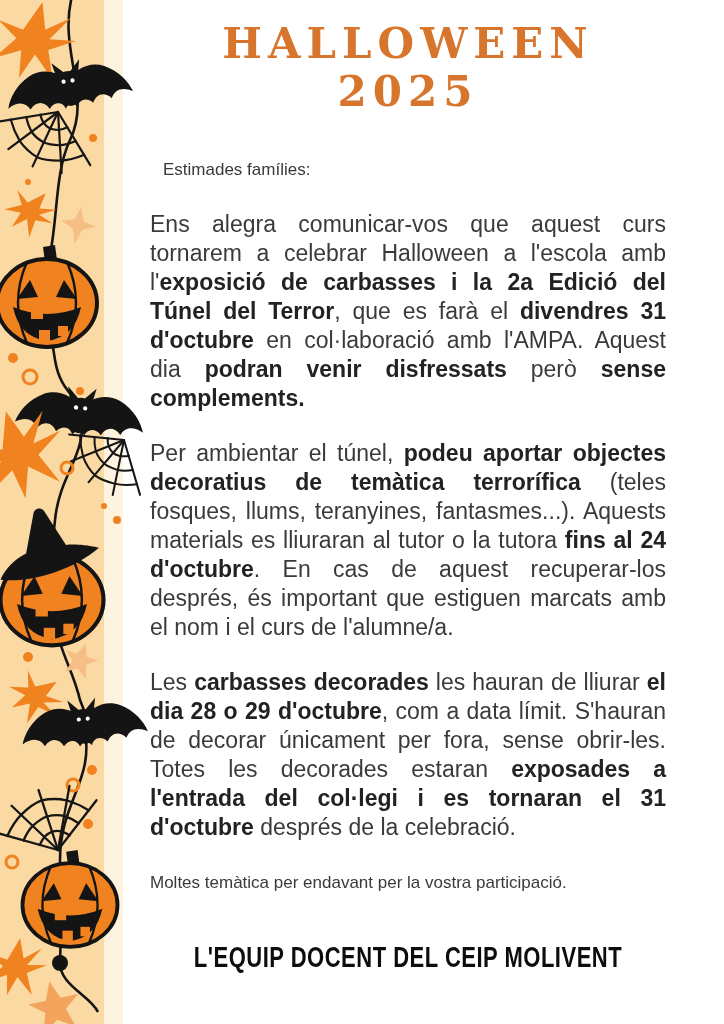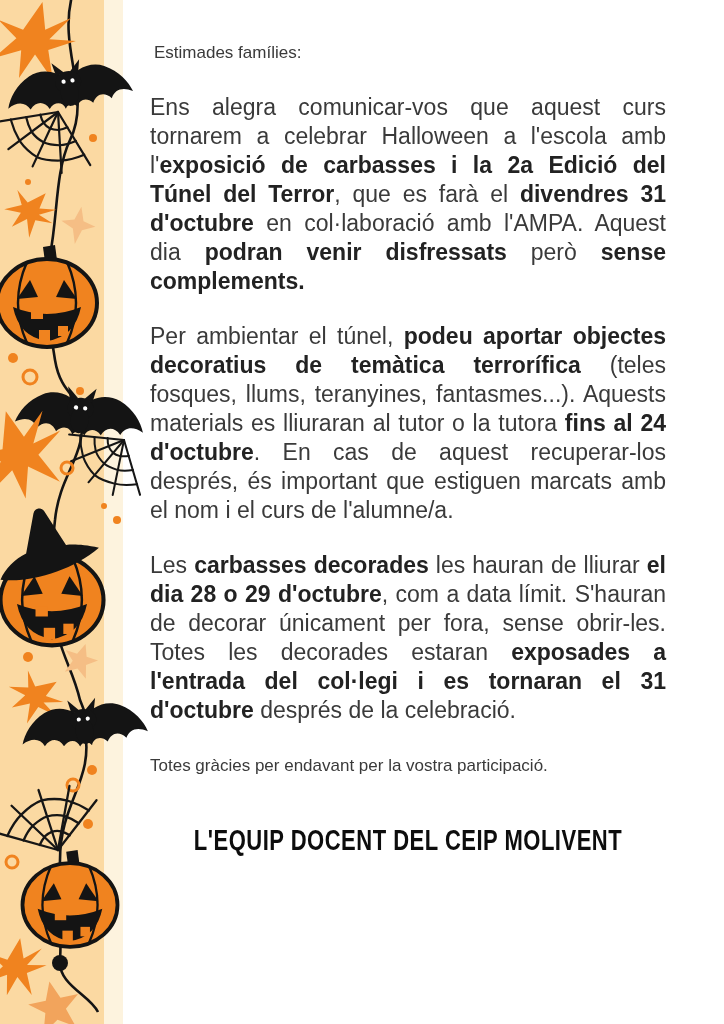--- a/index.html
+++ b/index.html
@@ -24,21 +24,21 @@
     margin: 20px 0 0 0;
     text-align: center;
     font-family: "DejaVu Serif", serif;
     font-weight: 700;
     font-size: 42px;
     line-height: 1.15;
     letter-spacing: 6px;
     color: #d8752c;
   }
   .greeting {
-    margin: 38px 0 0 4px;
+    margin: 38px 0 0 13px;
     font-size: 17px;
     line-height: 29px;
     color: #3a3a3a;
   }
   .para {
     margin: 26px 0 0 0;
     font-size: 23px;
     line-height: 29px;
     color: #3a3a3a;
     text-align: justify;
@@ -141,25 +141,26 @@
       <circle cx="88" cy="824" r="5" fill="#f0831f"></circle>
       <circle cx="12" cy="862" r="6" fill="none" stroke="#f0831f" stroke-width="3"></circle>
       <use href="#pumpkin" transform="translate(70,905) scale(0.95)"></use>
       <circle cx="60" cy="963" r="8" fill="#141414"></circle>
       <use href="#burst" transform="translate(16,968) rotate(8) scale(0.88)" fill="#f0831f"></use>
       <use href="#star5" transform="translate(55,1008) rotate(-12) scale(1.5)" fill="#f2a45c"></use>
     </svg>
   </div>
 
   <div class="content">
+    <h1 class="title">HALLOWEEN 2025</h1>
 
     <p class="greeting">Estimades famílies:</p>
 
     <p class="para"><span>Ens alegra comunicar-vos que aquest curs tornarem a celebrar Halloween a l'escola amb l'</span><b>exposició de carbasses i la 2a Edició del Túnel del Terror</b><span>, que es farà el </span><b>divendres 31 d'octubre</b><span> en col·laboració amb l'AMPA. Aquest dia </span><b>podran venir disfressats</b><span> però </span><b>sense complements.</b></p>
     <p class="para"><span>Per ambientar el túnel, </span><b>podeu aportar objectes decoratius de temàtica terrorífica</b><span> (teles fosques, llums, teranyines, fantasmes...). Aquests materials es lliuraran al tutor o la tutora </span><b>fins al 24 d'octubre</b><span>. En cas de aquest recuperar-los després, és important que estiguen marcats amb el nom i el curs de l'alumne/a.</span></p>
     <p class="para"><span>Les </span><b>carbasses decorades</b><span> les hauran de lliurar </span><b>el dia 28 o 29 d'octubre</b><span>, com a data límit. S'hauran de decorar únicament per fora, sense obrir-les. Totes les decorades estaran </span><b>exposades a l'entrada del col·legi i es tornaran el 31 d'octubre</b><span> després de la celebració.</span></p>
 
-    <p class="closing"><span>Totes gràcies per endavant per la vostra participació.</span><br></p>
+    <p class="closing"><span>Moltes temàtica per endavant per la vostra participació.</span><br></p>
 
     <div class="signature">L'EQUIP DOCENT DEL CEIP MOLIVENT</div>
   </div>
 
 </div>
 
 </body></html>

